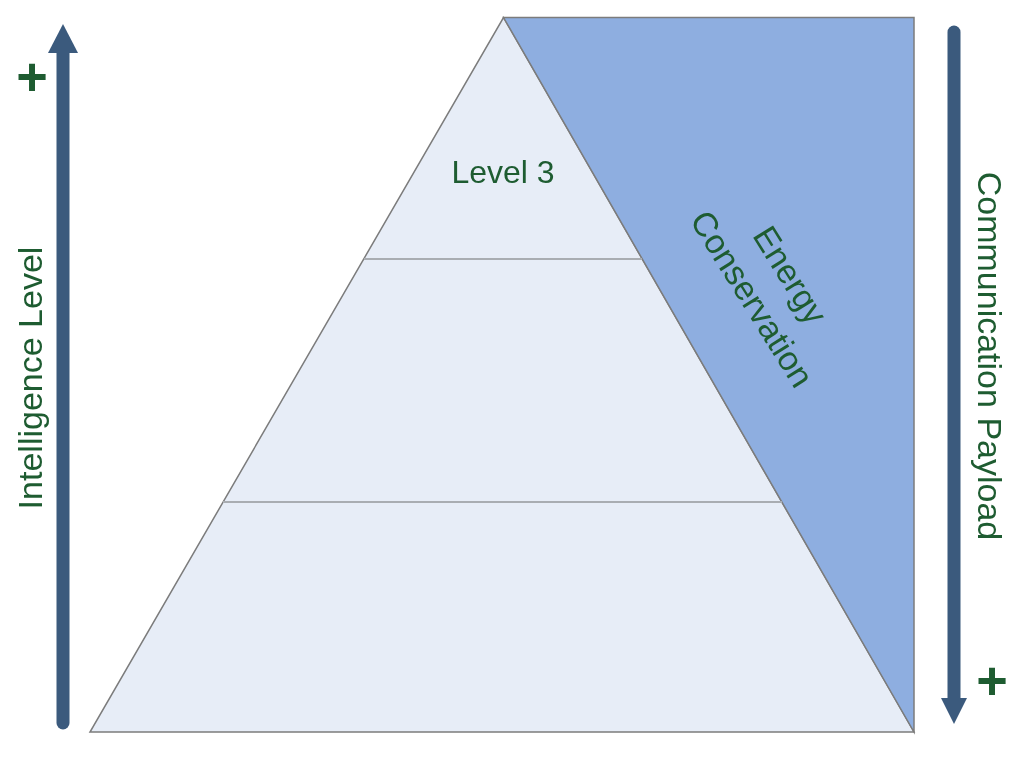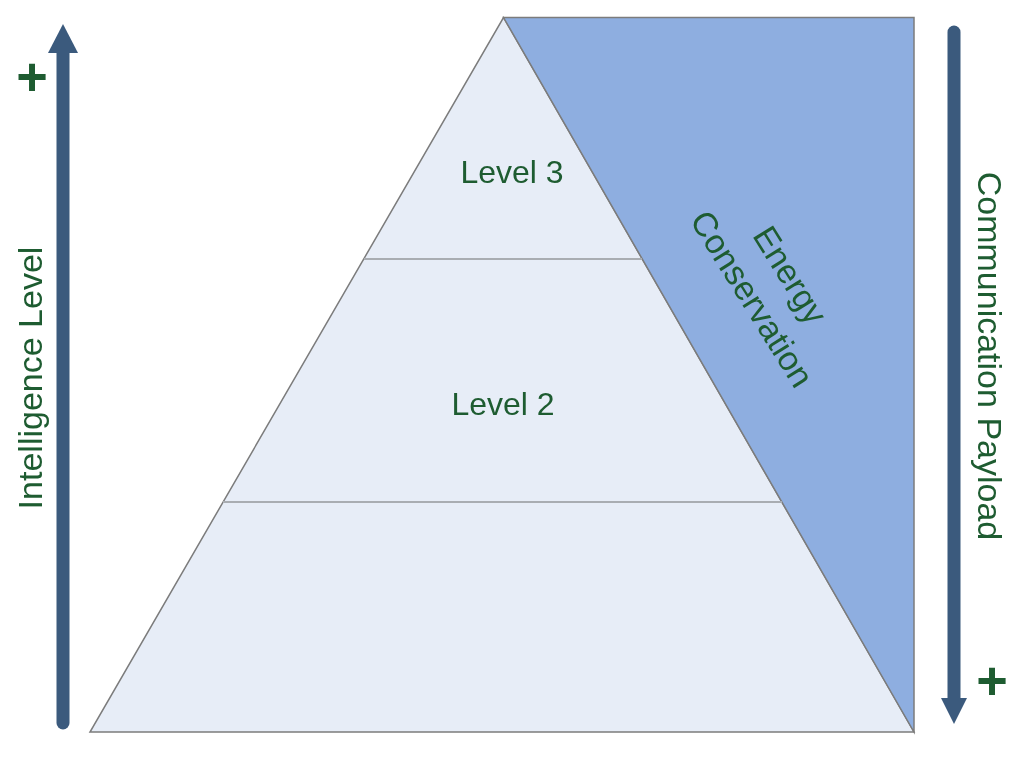--- a/index.html
+++ b/index.html
@@ -100,22 +100,21 @@
       <line class="arrow-shaft" x1="63" y1="50" x2="63" y2="723"></line>
       <polygon class="arrow-head" points="63,24 48,53 78,53"></polygon>
     </g>
 
     <g>
       <line class="arrow-shaft" x1="954" y1="32" x2="954" y2="700"></line>
       <polygon class="arrow-head" points="954,724 941,698 967,698"></polygon>
     </g>
   </svg>
 
-  <div class="label level-label" style="left:503px; top:172px;margin-left:9px;">Level 3</div>
-  <div class="label level-label" style="left:503px; top:404px;">Level 2</div>
+  <div class="label level-label" style="left:503px; top:172px;">Level 3</div>
 
   <div class="overlay-label" style="left:771px; top:287px;">
     <div>Energy</div>
     <div>Conservation</div>
   </div>
 
   <div class="plus" style="left:32px; top:76px;">+</div>
   <div class="label axis-label rot-ccw" style="left:30px; top:378px;">Intelligence Level</div>
 
   <div class="label axis-label rot-cw" style="left:989px; top:356px;">Communication Payload</div>

